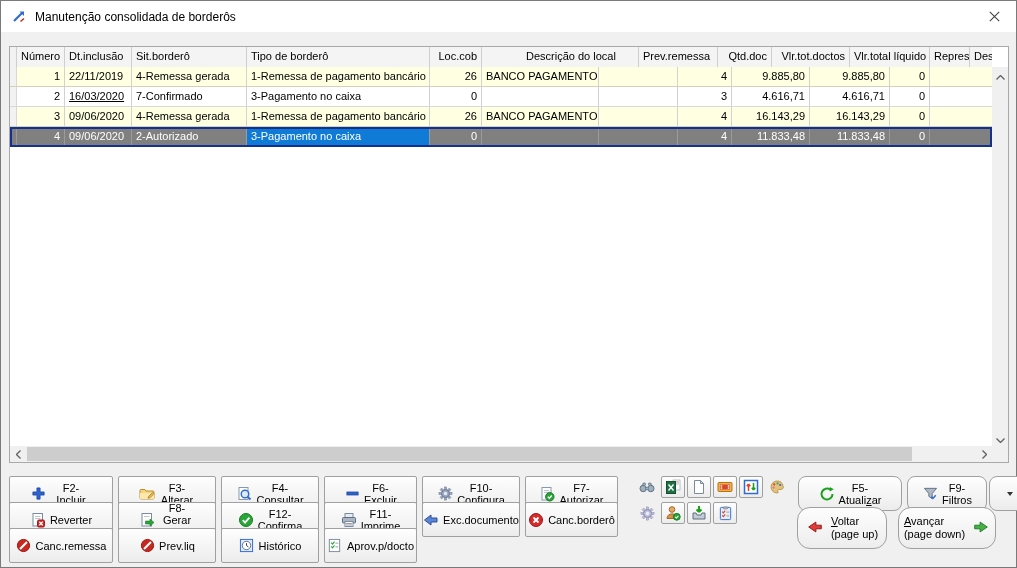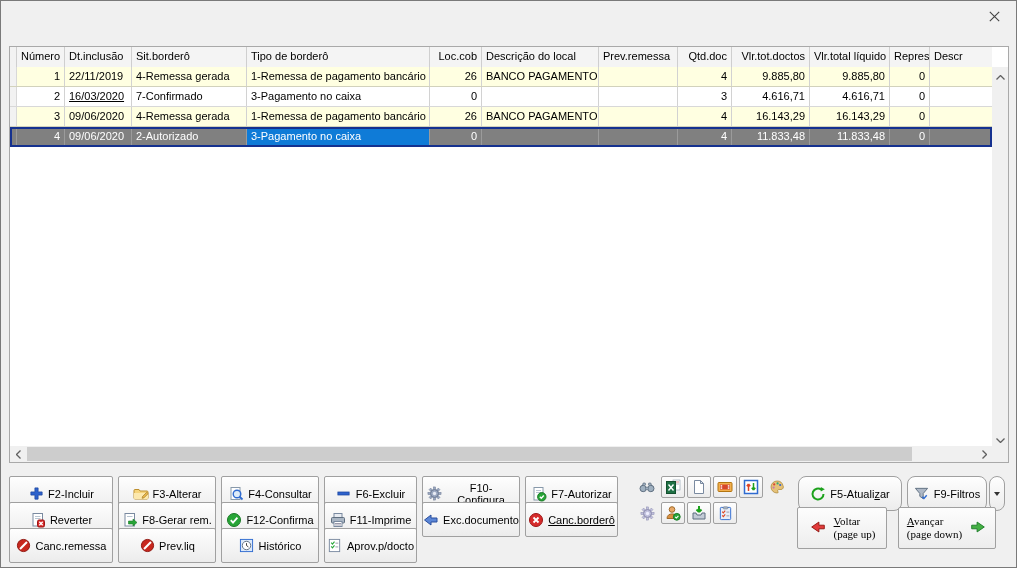--- a/index.html
+++ b/index.html
@@ -25,52 +25,61 @@
   .grow.selected .gcell.focus{background:var(--focusblue,#0f7bd7);}
   
   .vscroll{position:absolute;top:20px;right:0;width:16px;bottom:16px;background:#f0f0f0;}
   .hscroll{position:absolute;bottom:0;left:0;right:16px;height:16px;background:#f0f0f0;}
   .sb-btn{position:absolute;width:16px;height:16px;display:flex;align-items:center;justify-content:center;background:#f0f0f0;border:none;padding:0;cursor:pointer;}
   .hthumb{position:absolute;left:17px;right:80px;top:1px;bottom:1px;background:#cdcdcd;}
   .corner{position:absolute;right:0;bottom:0;width:16px;height:16px;background:#f0f0f0;}
   
   .btnrow{position:absolute;left:8px;display:flex;gap:5px;}
   #btnrow1{top:475px;} #btnrow2{top:501px;} #btnrow3{top:527px;}
-  .btn{height:35px;box-sizing:border-box;background:linear-gradient(#fefefe,#ececec);border:1px solid #a0a0a0;border-radius:2px;display:inline-flex;align-items:center;justify-content:center;gap:4px;font-size:11px;font-family:inherit;padding:0 3px;cursor:pointer;flex:0 0 auto;}
+  .btn{height:35px;box-sizing:border-box;background:linear-gradient(#fefefe,#ececec);border:1px solid #a0a0a0;border-radius:2px;display:inline-flex;align-items:center;justify-content:center;gap:4px;font-size:11px;font-family:inherit;padding:0 20px;cursor:pointer;flex:0 0 auto;}
   .btn .ic{display:inline-flex;width:16px;height:16px;align-items:center;justify-content:center;flex:0 0 auto;}
   .iconstrip{position:absolute;left:634px;display:flex;gap:2px;}
   #icons1{top:475px;} #icons2{top:501px;}
   .ibtn{width:24px;height:22px;padding:0;}
   .ibtn.flat{border:1px solid transparent;background:transparent;}
   .abs{position:absolute;border-radius:8px;}
   .drop-tri{width:0;height:0;border-left:3.5px solid transparent;border-right:3.5px solid transparent;border-top:4px solid #333;}
-  .navbtn{position:absolute;top:506px;height:42px;box-sizing:border-box;background:linear-gradient(#fdfdfd,#ededed);border:1px solid #a0a0a0;border-radius:2px;display:flex;align-items:center;justify-content:center;gap:7px;font-size:11px;font-family:Liberation Serif, serif;cursor:pointer;padding:16px 4px;}
+  .navbtn{position:absolute;top:506px;height:42px;box-sizing:border-box;background:linear-gradient(#fdfdfd,#ededed);border:1px solid #a0a0a0;border-radius:13px;display:flex;align-items:center;justify-content:center;gap:7px;font-size:11px;font-family:Liberation Sans, sans-serif;cursor:pointer;padding:16px 4px;}
   .navtxt{text-align:left;line-height:13px;}
   .u{text-decoration:underline;}
 </style>
 </head>
 <body>
 
 <div class="window">
 
+  <div class="titlebar">
+    <span class="ic"><svg viewBox="0 0 16 16" width="16" height="16">
+          <rect x="0.5" y="0.5" width="15" height="15" fill="#fff"></rect>
+          <path d="M3 13L11 5" stroke="#2f6bd0" stroke-width="2.2" fill="none"></path>
+          <path d="M8.5 3.5h4.5V8z" fill="#2f6bd0"></path>
+          <path d="M9.5 13.5l3.5-3" stroke="#b33" stroke-width="1.6" fill="none"></path>
+        </svg></span>
+    <span class="apptitle">Manutenção consolidada de borderôs</span>
+  </div>
   <button class="closebtn">
       <span><svg viewBox="0 0 16 16" width="15" height="15">
           <path d="M3 3l10 10M13 3L3 13" stroke="#444" stroke-width="1.2" fill="none"></path>
         </svg></span>
     </button>
 
   <div class="grid-wrap">
     <div class="ghead">
         <div class="hind"></div>
         <div class="hcell" style="width: 48px; text-align: right;">Número</div>
         <div class="hcell" style="width: 67px; text-align: left;">Dt.inclusão</div>
         <div class="hcell" style="width: 115px; text-align: left;">Sit.borderô</div>
         <div class="hcell" style="width: 183px; text-align: left;">Tipo de borderô</div>
         <div class="hcell" style="width: 52px; text-align: right;">Loc.cob</div>
-        <div class="hcell" style="width: 117px; text-align: left;">Descrição do local</div>
+        <div class="hcell" style="width: 117px; text-align: left; margin-left: 40px;">Descrição do local</div>
         <div class="hcell" style="width: 79px; text-align: left;">Prev.remessa</div>
         <div class="hcell" style="width: 54px; text-align: right;">Qtd.doc</div>
         <div class="hcell" style="width: 78px; text-align: right;">Vlr.tot.doctos</div>
         <div class="hcell" style="width: 80px; text-align: right;">Vlr.total líquido</div>
         <div class="hcell" style="width: 40px; text-align: right;">Repres</div>
         <div class="hcell" style="width: 63px; text-align: left;">Descr</div>
       </div>
     <div class="gbody">
         <div class="grow cream">
           <div class="ind"></div>
@@ -357,21 +366,21 @@
         <span class="lb">F11-Imprime</span>
       </button>
       <button class="btn" style="width: 98px;">
         <span class="ic">
           <svg viewBox="0 0 16 16" width="16" height="16">
             <path d="M8 3v3h6v4H8v3L1.5 8z" fill="#5b86d6" stroke="#2b4f9e"></path>
           </svg>
         </span>
         <span class="lb">Exc.documento</span>
       </button>
-      <button class="btn" style="width: 93px; text-decoration: underline;">
+      <button class="btn" style="width: 93px;">
         <span class="ic">
           <svg viewBox="0 0 16 16" width="16" height="16">
             <circle cx="8" cy="8" r="6.5" fill="#d62b2b" stroke="#9d1515"></circle>
             <path d="M5.5 5.5l5 5M10.5 5.5l-5 5" stroke="#fff" stroke-width="1.8"></path>
           </svg>
         </span>
         <span class="lb">Canc.borderô</span>
       </button>
     </div>
   <div class="iconstrip" id="icons2">

